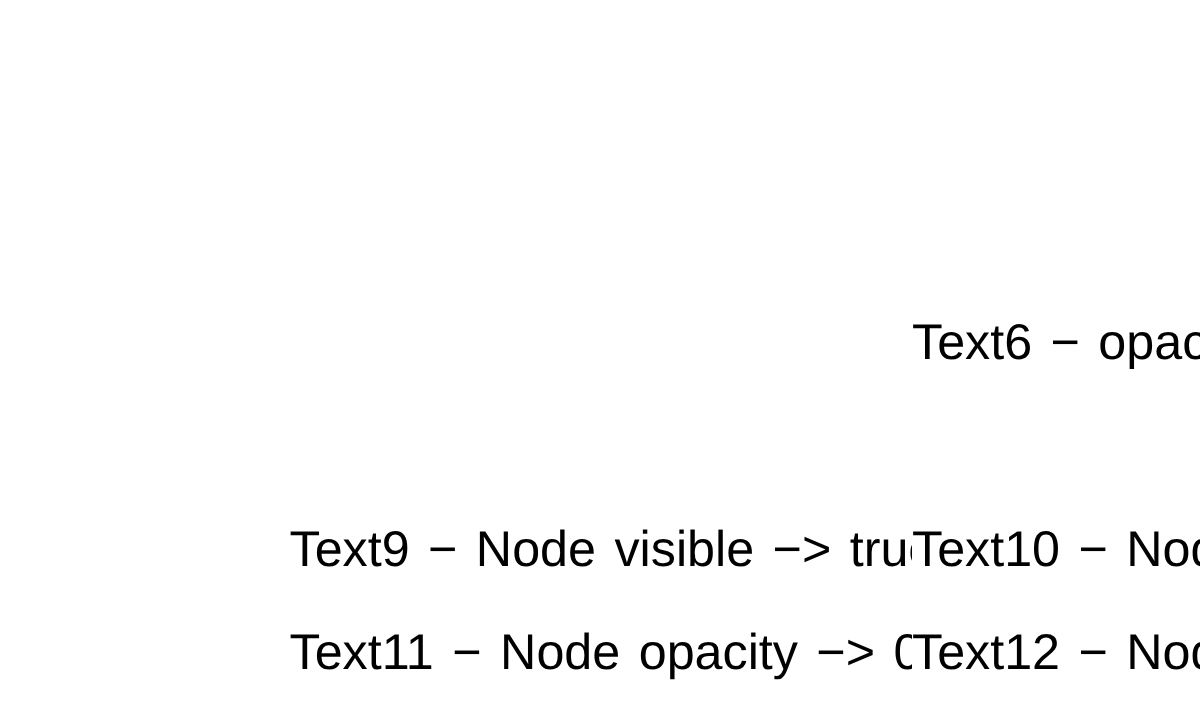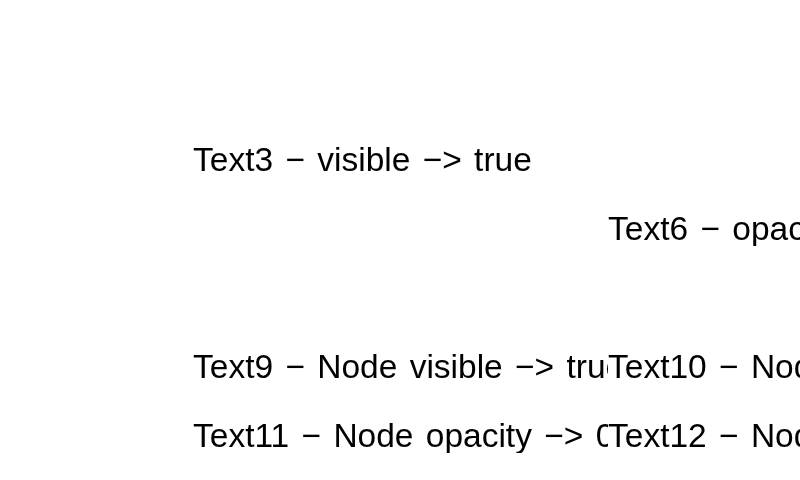--- a/index.html
+++ b/index.html
@@ -30,19 +30,18 @@
   .r2 { top: 212px; }
   .r4 { top: 350px; }
   .r5 { top: 419px; }
   .c1 { left: 193px; }
   .c2 { left: 608px; }
 </style>
 </head>
 <body>
 
 <div id="screen">
-  <div class="txt r1 c1">Text3 − visible −&gt; true</div>
   <div class="txt r2 c2">Text6 − opacity −&gt; 0</div>
   <div class="txt r4 c1">Text9 − Node visible −&gt; true</div>
   <div class="txt r4 c2">Text10 − Node</div>
   <div class="txt r5 c1">Text11 − Node opacity −&gt; 0</div>
   <div class="txt r5 c2">Text12 − Node</div>
 </div>
 
 </body></html>

